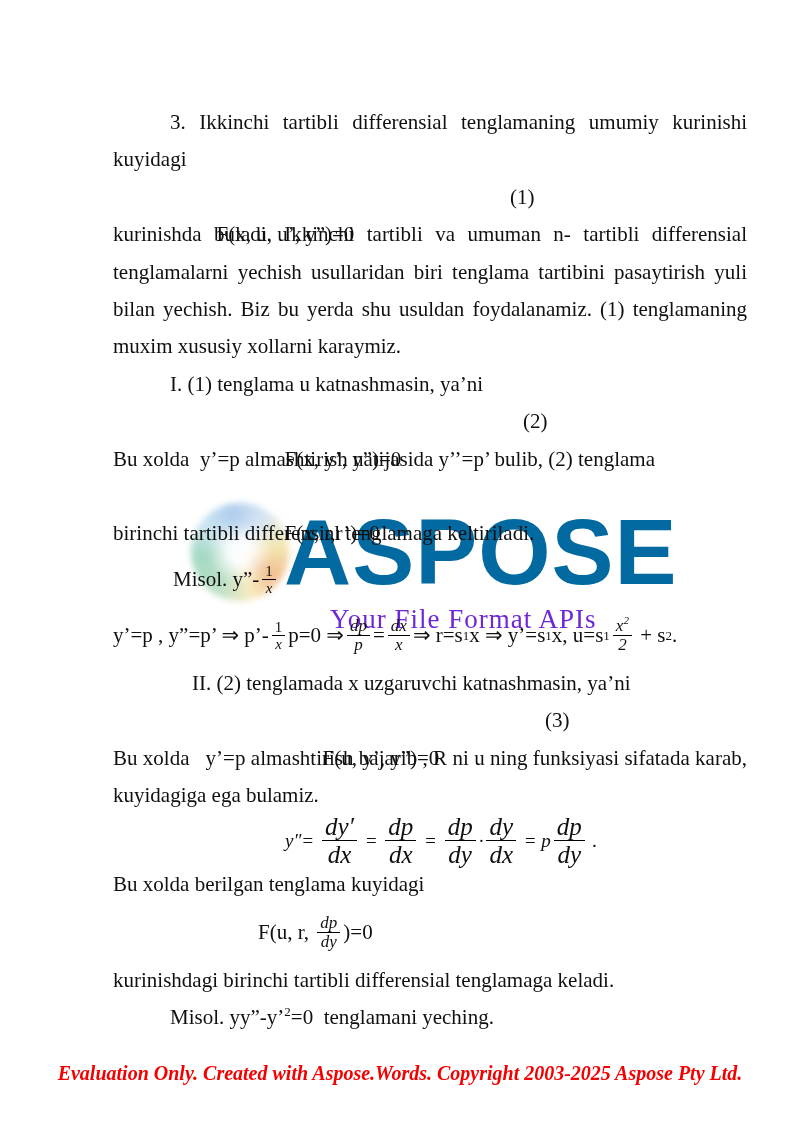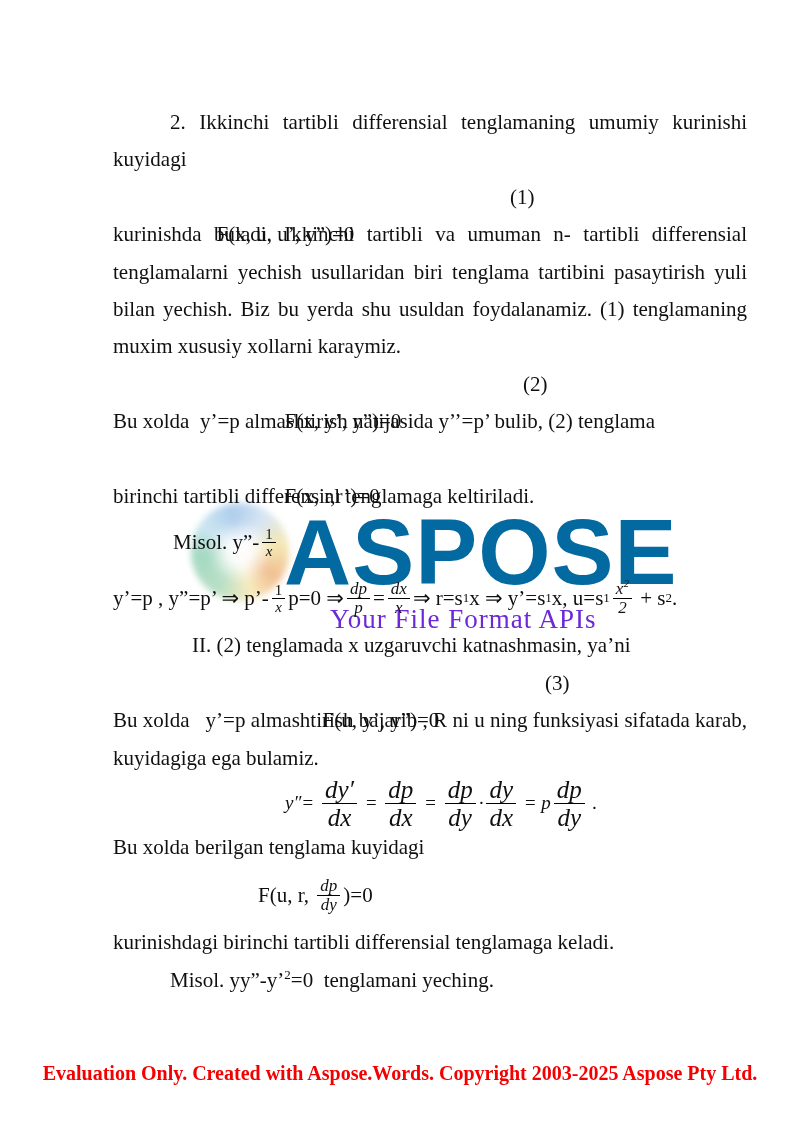--- a/index.html
+++ b/index.html
@@ -75,44 +75,46 @@
   sub.s{font-size:13px;line-height:0;}
   sup.s{font-size:13px;line-height:0;}
   .numsup{font-size:11px;vertical-align:super;line-height:0;}
 
   
   .eval-footer{
     position:absolute;left:0;right:0;top:1062px;z-index:1;
     text-align:center;
     font-weight:bold;font-size:20px;
     color:#f40000;
+    font-style:italic;
   }
 </style>
 </head>
 <body>
 
 <div class="page">
 
   <div class="watermark">
     <div class="wm-logo"></div>
     <div class="wm-title">ASPOSE</div>
     <div class="wm-sub">Your File Format APIs</div>
   </div>
 
   <div class="content">
 
-    <p class="ind">2. Ikkinchi tartibli differensial tenglamaning umumiy kurinishi kuyidagi</p>
+    <p class="ind">3. Ikkinchi tartibli differensial tenglamaning umumiy kurinishi kuyidagi</p>
 
     <div class="eqline eq1">
       <span class="eq-body">F(x, u, u’, y”)=0</span>
       <span class="eq-num">(1)</span>
     </div>
 
     <p>kurinishda buladi. Ikkinchi tartibli va umuman n- tartibli differensial tenglamalarni yechish usullaridan biri tenglama tartibini pasaytirish yuli bilan yechish. Biz bu yerda shu usuldan foydalanamiz. (1) tenglamaning muxim xususiy xollarni karaymiz.</p>
 
+    <p class="ind">I. (1) tenglama u katnashmasin, ya’ni</p>
 
     <div class="eqline eq2">
       <span class="eq-body">F(x, y’, y”)=0</span>
       <span class="eq-num">(2)</span>
     </div>
 
     <p>Bu xolda  y’=p almashtirish natijasida y’’=p’ bulib, (2) tenglama</p>
 
     <div class="eqline eq3">
       <span class="eq-body">F(x, r,r’)=0</span>

